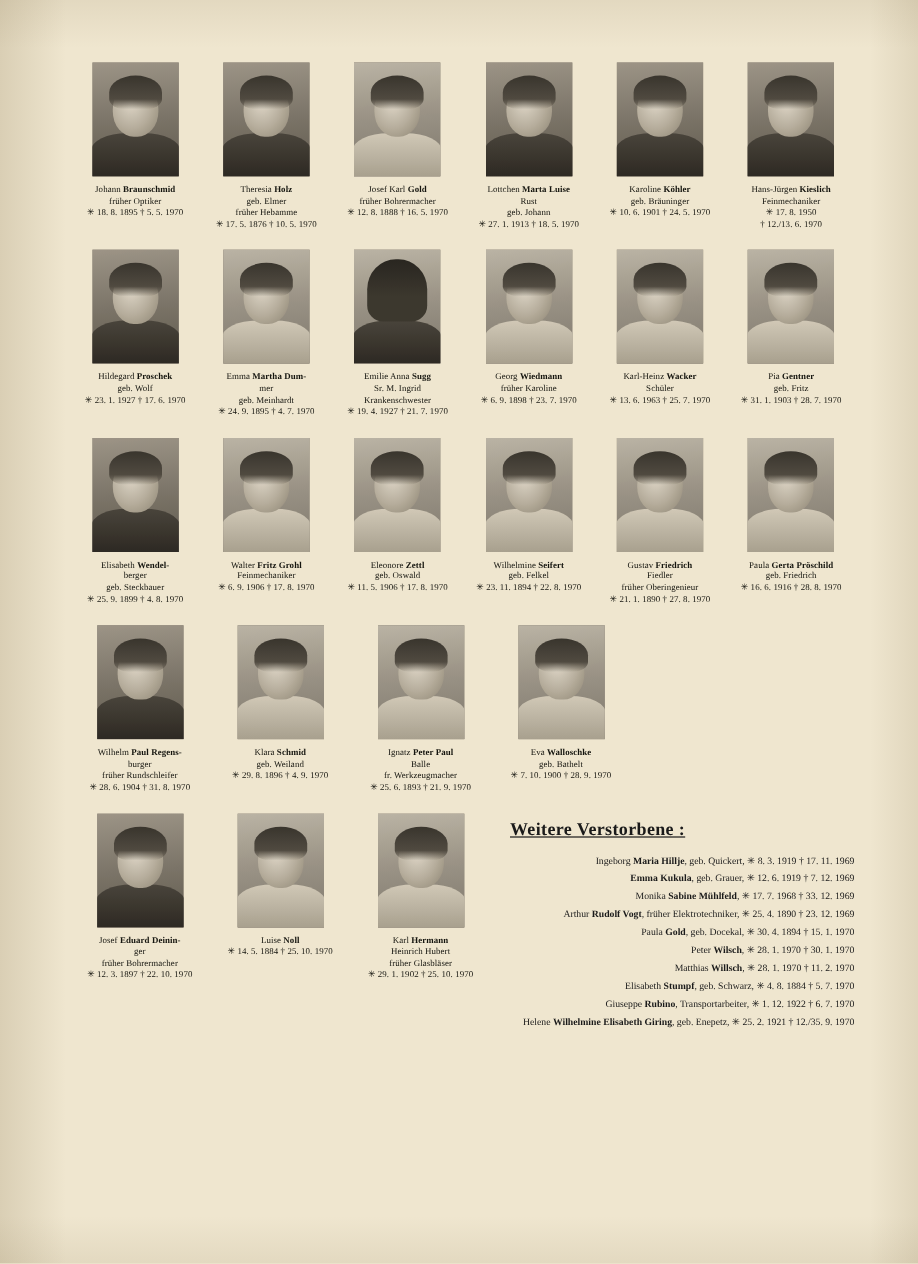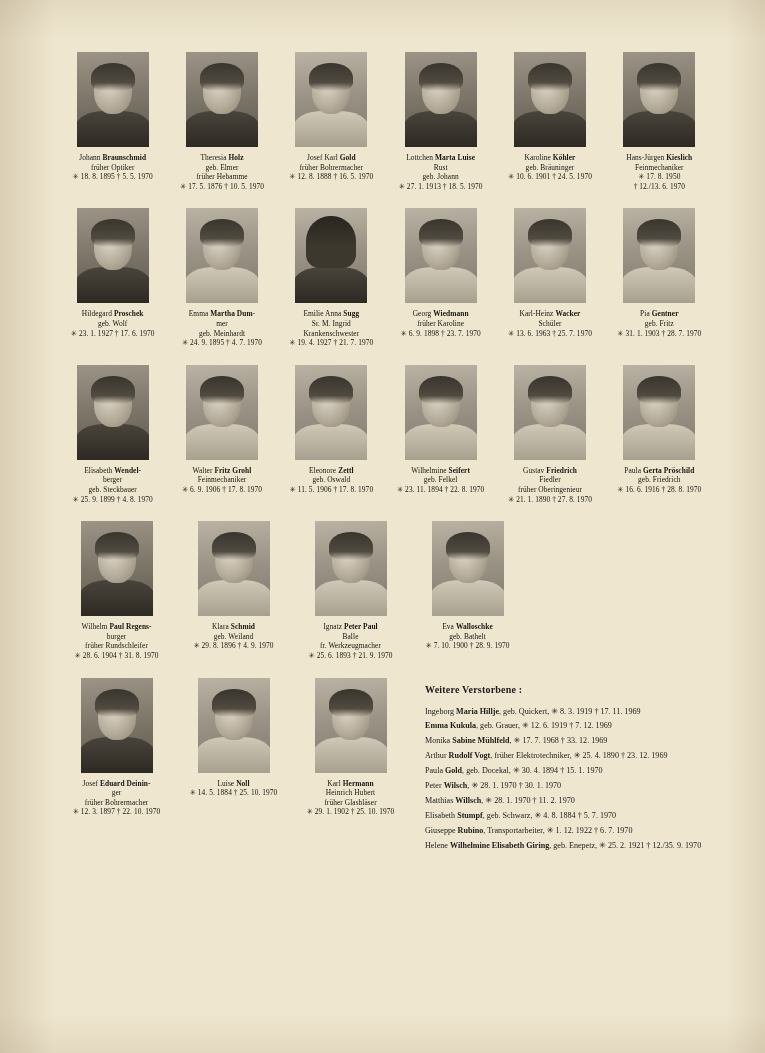--- a/index.html
+++ b/index.html
@@ -101,27 +101,28 @@
     display:flex;
     align-items:flex-start;
   }
   .bottomleft{ display:flex; }
   .further{
     margin-left:18px;
     width:290px;
     padding-top:6px;
   }
   .further h2{
-    font-size:10px;
+    font-size:15px;
     font-weight:bold;
     margin:0 0 12px 0;
     letter-spacing:.02em;
+    text-decoration:underline;
   }
   .further ul{
-    list-style:none;margin:0;padding:0;
+    list-style:none;margin:0;padding:0;text-align:right;
   }
   .further li{
     font-size:8.1px;
     line-height:10.6px;
     margin-bottom:4.4px;
   }
   .further li b{ font-weight:bold; }
 </style>
 </head>
 <body>

